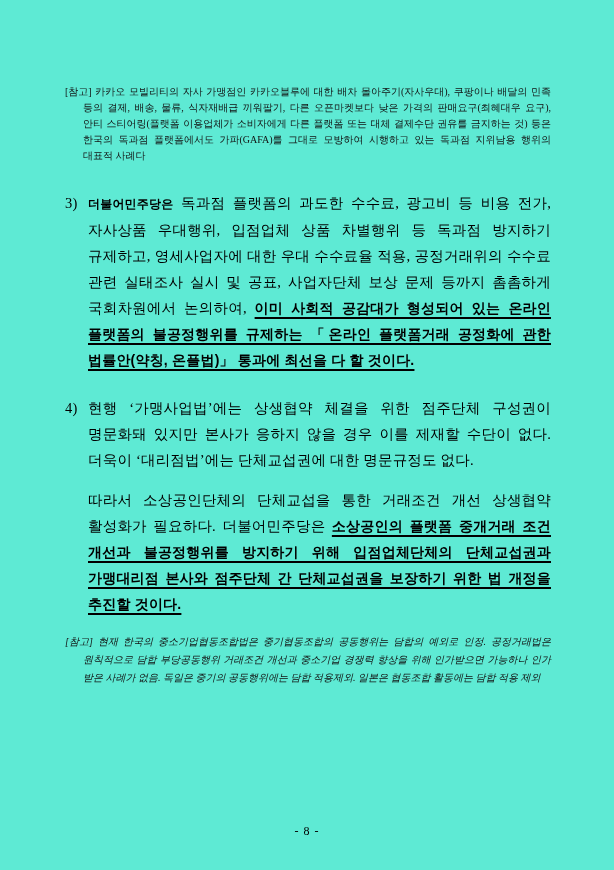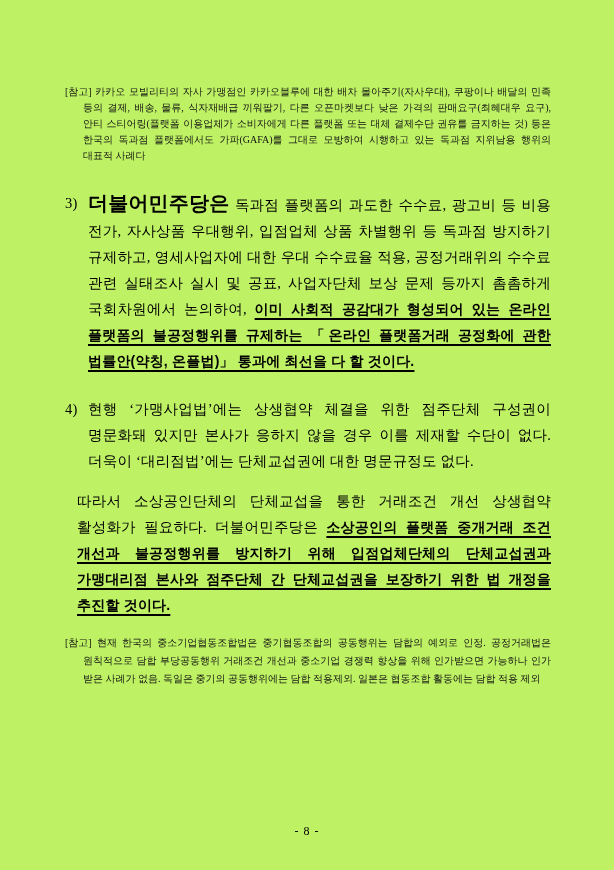--- a/index.html
+++ b/index.html
@@ -1,21 +1,21 @@
 <!DOCTYPE html>
 <html><head>
 <meta charset="utf-8">
 <style>
   * { margin: 0; padding: 0; box-sizing: border-box; }
   html, body { background: #ffffff; }
   .page {
     position: relative;
     width: 614px;
     height: 870px;
-    background: #bef264;
+    background: #5eead4;
     color: #000000;
     font-family: "Liberation Serif", "DejaVu Serif", serif;
     overflow: hidden;
   }
   .content {
     position: absolute;
     left: 65px;
     top: 84px;
     width: 486px;
   }
@@ -23,51 +23,51 @@
   .note {
     font-size: 10px;
     line-height: 16px;
     text-align: justify;
     word-break: keep-all;
     padding-left: 18px;
     text-indent: -18px;
     color: #111111;
   }
   .note-top { margin-bottom: 26px; }
-  .note-bottom { line-height: 18px; margin-top: 0; }
+  .note-bottom { line-height: 18px; margin-top: 0; font-style: italic; }
   
   .list-item {
     position: relative;
     padding-left: 23px;
     font-size: 14.5px;
     line-height: 26px;
     text-align: justify;
     word-break: keep-all;
     letter-spacing: 0.2px;
   }
   .item-3 { margin-bottom: 22px; }
   .item-4 { margin-bottom: 14px; }
   .marker {
     position: absolute;
     left: 0;
     top: 0;
   }
   .paragraph {
-    margin-left: 12px;
+    margin-left: 23px;
     font-size: 14.5px;
     line-height: 26px;
     text-align: justify;
     word-break: keep-all;
     letter-spacing: 0.2px;
     margin-bottom: 16px;
   }
   .bold {
     font-weight: bold;
     font-family: "Liberation Sans", "DejaVu Sans", sans-serif;
-    font-size: 20px;
+    font-size: 12px;
   }
   .emph {
     font-weight: bold;
     font-family: "Liberation Sans", "DejaVu Sans", sans-serif;
     font-size: 14px;
     text-decoration: underline;
     text-underline-offset: 4px;
     text-decoration-thickness: 1.5px;
   }
   .footer {

